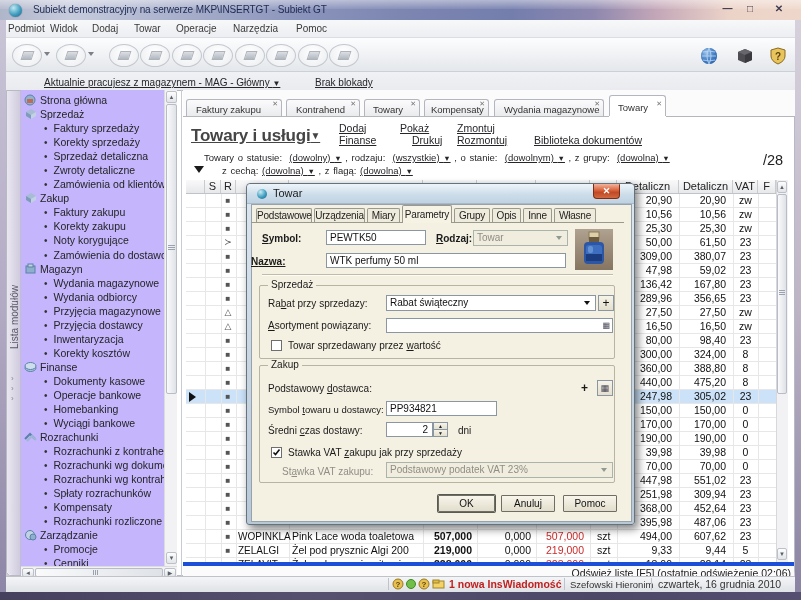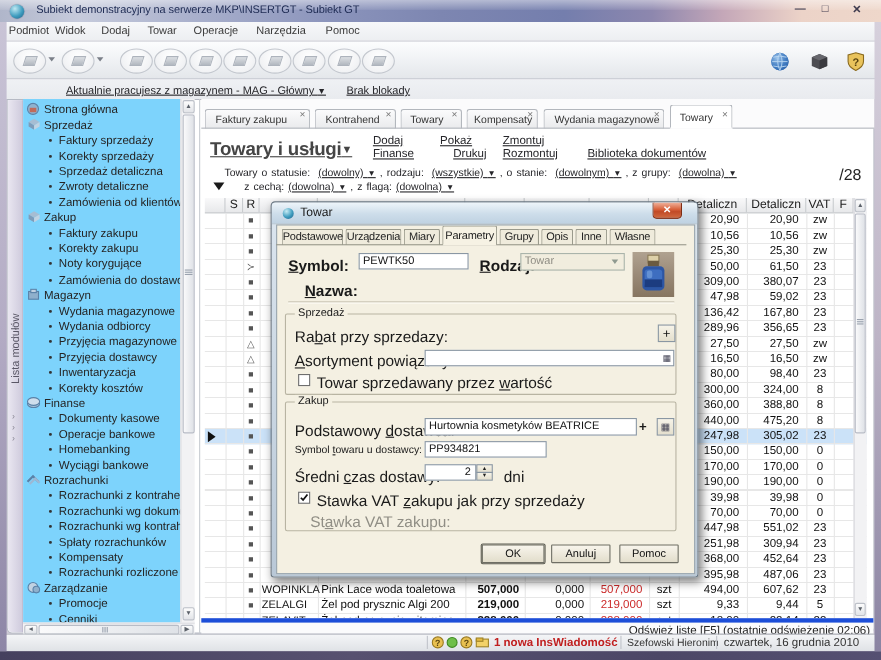--- a/index.html
+++ b/index.html
@@ -24,21 +24,21 @@
 .tbarr{position:absolute;top:52px;width:0;height:0;border-left:3.5px solid transparent;border-right:3.5px solid transparent;border-top:4px solid #7a7f88;}
 
 #linkbar{left:2px;top:72px;width:797px;height:18px;background:linear-gradient(#eff1f4,#e9ebef);}
 .lnk{position:absolute;font-size:10px;color:#26262a;text-decoration:underline;}
 
 #panel{left:6px;top:90px;width:789px;height:486px;background:#fff;border:1px solid #b6bac4;border-radius:0 0 5px 5px;}
 #modstrip{left:7px;top:91px;width:14px;height:484px;background:linear-gradient(90deg,#eae7f1,#cfcbdd);border-right:1px solid #c2bdd0;border-radius:0 0 0 5px;}
 #modtext{left:2px;top:258px;transform:rotate(-90deg);transform-origin:0 0;font-size:10px;color:#5a5766;white-space:nowrap;}
 .chev{position:absolute;left:4px;font-size:8px;color:#8a8795;}
 
-#sidetree{left:21px;top:90px;width:143px;height:476px;overflow:hidden;background:#7dd3fc;}
+#sidetree{left:21px;top:90px;width:143px;height:476px;overflow:hidden;background:#c4b5fd;}
 .sec{position:absolute;left:3px;font-size:10.5px;color:#252525;height:14px;line-height:14px;white-space:nowrap;}
 .sec svg{vertical-align:-2px;margin-right:3px;}
 .it{position:absolute;left:23px;font-size:10.5px;color:#252525;height:14px;line-height:14px;white-space:nowrap;}
 .it::before{content:"•";margin-right:6px;font-size:10px;color:#333;}
 
 #svbar{left:164px;top:90px;width:13px;height:476px;background:#f2f2f4;border-left:1px solid #dcdce0;}
 #shbar{left:21px;top:566px;width:156px;height:11px;background:#f2f2f4;border-top:1px solid #dcdce0;}
 .sbbtn{position:absolute;background:linear-gradient(#fdfdfd,#e2e4e8);border:1px solid #bcc0c8;border-radius:2px;color:#5a6068;font-size:6px;text-align:center;}
 .sbthumb{position:absolute;background:linear-gradient(90deg,#fafafb,#dfe2e7);border:1px solid #b8bcc6;border-radius:2px;}
 #sdivider{left:181px;top:90px;width:1px;height:486px;background:#c8ccd2;}
@@ -90,21 +90,21 @@
 #dlg{left:246px;top:183px;width:389px;height:342px;border:1px solid #65737f;border-radius:4px 4px 3px 3px;background:linear-gradient(#dce6ef,#b9c8d7);box-shadow:3px 4px 9px rgba(0,0,0,.5);z-index:10;}
 #dlgtitle{position:absolute;left:0;top:0;width:100%;height:20px;background:linear-gradient(#eef5fa,#cdddea 55%,#bfd2e2);border-radius:4px 4px 0 0;border-bottom:1px solid #a8bac9;}
 #dlgico{position:absolute;left:10px;top:5px;width:10px;height:10px;border-radius:50%;background:radial-gradient(circle at 35% 30%,#c8ecf4,#3f9dbf 55%,#1d5e86);}
 #dlgtitle span{position:absolute;left:26px;top:3px;font-size:11px;color:#1a1a1a;}
 #dlgclose{position:absolute;left:346px;top:0px;width:27px;height:15px;background:linear-gradient(#f0b49e,#d9623c 45%,#c14a26 60%,#d0693f);border:1px solid #7e2d14;border-top:none;border-radius:0 1px 4px 4px;color:#fff;font-size:9px;font-weight:bold;text-align:center;line-height:14px;}
 #dlgbody{position:absolute;left:4px;top:20px;width:381px;height:318px;background:#f4f0e2;border:1px solid #96a3ae;}
 .dtab{position:absolute;top:24px;height:15px;background:#efebdc;border:1px solid #9a9a8c;border-bottom:none;border-radius:2px 2px 0 0;font-size:10px;letter-spacing:-0.2px;color:#222;text-align:center;line-height:14px;}
 #dtabsel{top:21px;height:18px;background:#f6f2e4;z-index:2;line-height:17px;}
 #dtabline{position:absolute;left:4px;top:38px;width:373px;height:1px;background:#9a9a8c;}
 #dtabgap{position:absolute;left:156px;top:38px;width:48px;height:1px;background:#f6f2e4;z-index:2;}
-.dl{position:absolute;font-size:14px;color:#1a1a1a;white-space:nowrap;}
+.dl{position:absolute;font-size:10px;color:#1a1a1a;white-space:nowrap;}
 .din{position:absolute;background:#fff;border:1px solid #8a97a3;font-size:10px;color:#111;padding:1px 0 0 3px;height:15px;}
 .dcombo{position:absolute;background:#fff;border:1px solid #8a97a3;font-size:10px;color:#111;padding:1px 0 0 3px;height:16px;}
 .dis{background:#f1edde;color:#8f8d84;border-color:#aab4ab;}
 .carr{position:absolute;right:5px;top:5px;width:0;height:0;border-left:3.5px solid transparent;border-right:3.5px solid transparent;border-top:4px solid #111;}
 .carr.gy{border-top-color:#8f9a90;}
 .grp{position:absolute;left:12px;width:356px;border:1px solid #b8b4a2;border-radius:2px;}
 .grp b{position:absolute;left:8px;top:-7px;background:#f4f0e2;padding:0 3px;font-size:10px;font-weight:normal;color:#1a1a1a;}
 .cb{position:absolute;width:11px;height:11px;background:#fff;border:1px solid #6e6e6e;}
 .dbtn{position:absolute;top:311px;height:17px;background:linear-gradient(#f8f5ec,#e2ddcb);border:1px solid #6e6e64;font-size:10px;color:#111;text-align:center;line-height:15px;border-radius:1px;}
 .sq{position:absolute;background:linear-gradient(#f6f3e8,#e4dfcd);border:1px solid #8a97a3;text-align:center;}
@@ -170,21 +170,21 @@
 <text x="78" y="14" font-size="10" font-weight="bold" fill="#5a4410" text-anchor="middle">?</text>
 <defs>
       <radialGradient id="gl" cx="0.35" cy="0.3" r="0.9">
         <stop offset="0" stop-color="#a8cdf0" stop-opacity="0.95"></stop>
         <stop offset="0.6" stop-color="#5590d0" stop-opacity="0.5"></stop>
         <stop offset="1" stop-color="#1a4a90" stop-opacity="0.6"></stop>
       </radialGradient>
     </defs>
 </svg>
 <div id="linkbar" class="abs"></div>
-<div class="lnk" style="left:60px;top:77px;">Aktualnie pracujesz z magazynem - MAG - Główny <b style="font-size:8px;">▼</b></div>
+<div class="lnk" style="left:44px;top:77px;">Aktualnie pracujesz z magazynem - MAG - Główny <b style="font-size:8px;">▼</b></div>
 <div class="lnk" style="left:315px;top:77px;">Brak blokady</div>
 <div id="panel" class="abs"></div>
 <div id="modstrip" class="abs">
     <div id="modtext" class="abs">Lista modułów</div>
 <div class="chev" style="top:199px;">›</div>
     <div class="chev" style="top:209px;">›</div>
     <div class="chev" style="top:219px;">›</div>
 <div class="chev" style="top:283px;">›</div>
     <div class="chev" style="top:293px;">›</div>
     <div class="chev" style="top:303px;">›</div>
@@ -574,50 +574,52 @@
 <rect x="11" y="25" width="16" height="7" fill="#1c3c80"></rect>
 <rect x="13" y="17" width="5" height="7" rx="2" fill="#6e9ad8" opacity="0.8"></rect>
 <defs>
         <linearGradient id="bgband" x1="0" y1="0" x2="0" y2="1">
           <stop offset="0" stop-color="#b0a290"></stop>
           <stop offset="0.5" stop-color="#9a8a78"></stop>
           <stop offset="1" stop-color="#867560"></stop>
         </linearGradient>
       </defs>
 </svg>
-<div class="dl" style="left:30px;top:72px;font-weight:bold;"><u>N</u>azwa:</div>
+<div class="dl" style="left:4px;top:72px;font-weight:bold;text-decoration:underline;"><u>N</u>azwa:</div>
+<div class="din" style="left:79px;top:69px;width:240px;">WTK perfumy 50 ml</div>
 <div class="abs" style="left:15px;top:90px;width:351px;height:2px;border-top:1px solid #c0bcaa;border-bottom:1px solid #fdfcf6;"></div>
 <div class="grp" style="top:101px;height:74px;">
       <b>Sprzedaż</b>
     </div>
 <div class="dl" style="left:21px;top:114px;">Ra<u>b</u>at przy sprzedazy:</div>
+<div class="dcombo" style="left:139px;top:111px;width:210px;">Rabat świąteczny<i class="carr"></i></div>
 <div class="sq" style="left:351px;top:111px;width:16px;height:16px;font-size:12px;line-height:14px;color:#111;">+</div>
 <div class="dl" style="left:21px;top:136px;"><u>A</u>sortyment powiązany:</div>
 <div class="din" style="left:139px;top:134px;width:227px;">
       <i class="abs" style="right:2px;top:2px;font-style:normal;font-size:8px;color:#445;">▦</i>
     </div>
 <div class="cb" style="left:24px;top:156px;"></div>
 <div class="dl" style="left:41px;top:156px;">Towar sprzedawany przez <u>w</u>artość</div>
 <div class="grp" style="top:181px;height:118px;">
       <b>Zakup</b>
     </div>
 <div class="dl" style="left:21px;top:199px;">Podstawowy <u>d</u>ostawca:</div>
-<div class="dcombo" style="left:139px;top:196px;width:193px;">Hurtownia kosmetyków BEATRICE</div>
 <div class="dl" style="left:334px;top:197px;font-size:12px;font-weight:bold;">+</div>
 <div class="sq" style="left:350px;top:196px;width:16px;height:16px;font-size:9px;line-height:15px;color:#445;">▦</div>
 <div class="dl" style="left:21px;top:220px;font-size:9.5px;">Symbol <u>t</u>owaru u dostawcy:</div>
 <div class="din" style="left:139px;top:217px;width:111px;">PP934821</div>
 <div class="dl" style="left:21px;top:241px;">Średni <u>c</u>zas dostawy:</div>
 <div class="din" style="left:139px;top:238px;width:47px;padding:1px 4px 0 0;text-align:right;">2</div>
 <div class="sq" style="left:186px;top:238px;width:15px;height:8px;font-size:5px;line-height:7px;color:#222;">▲</div>
 <div class="sq" style="left:186px;top:245px;width:15px;height:8px;font-size:5px;line-height:7px;color:#222;">▼</div>
 <div class="dl" style="left:211px;top:241px;">dni</div>
 <div class="cb" style="left:24px;top:263px;">
       <svg width="9" height="9" viewBox="0 0 9 9" style="position:absolute;left:0;top:0;">
         <path d="M1.5 4.5 L3.5 6.5 L7.5 1.5" stroke="#111" stroke-width="1.6" fill="none"></path>
       </svg>
     </div>
 <div class="dl" style="left:41px;top:263px;">Stawka VAT <u>z</u>akupu jak przy sprzedaży</div>
 <div class="dl" style="left:35px;top:282px;color:#908e85;">St<u>a</u>wka VAT zakupu:</div>
+<div class="dcombo dis" style="left:139px;top:278px;width:227px;">Podstawowy podatek VAT 23%<i class="carr gy"></i></div>
 <div class="dbtn" style="left:191px;width:57px;box-shadow:0 0 0 1px #5a5a50;">OK</div>
 <div class="dbtn" style="left:254px;width:54px;">Anuluj</div>
 <div class="dbtn" style="left:316px;width:54px;">Pomoc</div>
 </div>
 
 </body></html>

